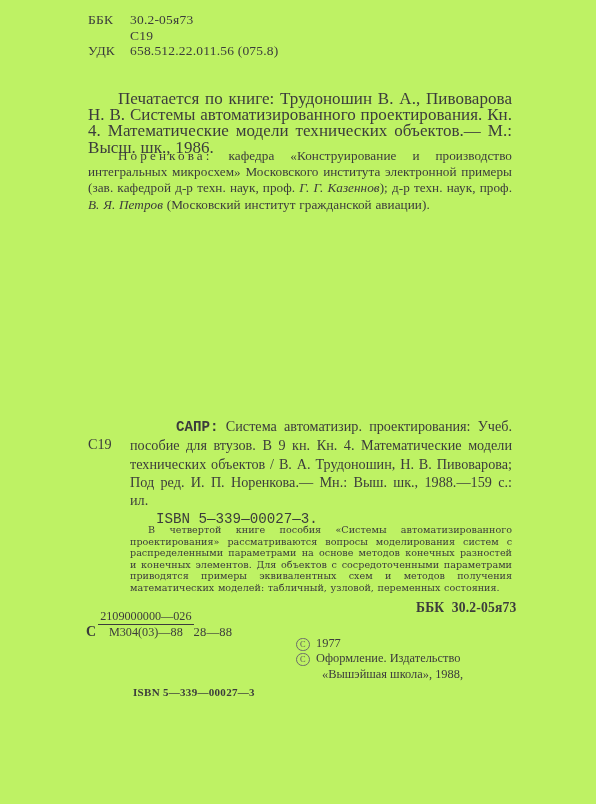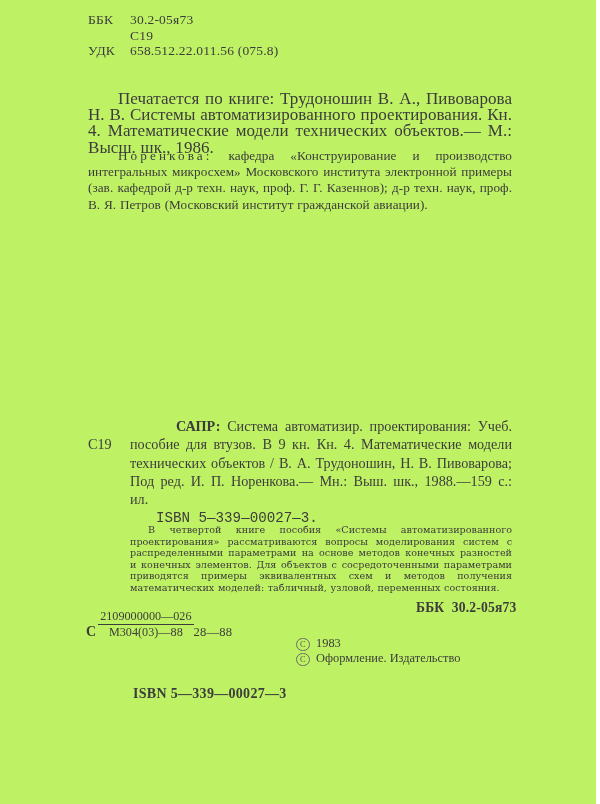--- a/index.html
+++ b/index.html
@@ -57,21 +57,21 @@
     font-size: 13.2px;
     line-height: 16.2px;
     text-align: justify;
     text-indent: 30px;
     letter-spacing: 0.05px;
     word-spacing: 0.4px;
   }
   .spaced {
     letter-spacing: 3.1px;
   }
-  .ital { }
+  .ital { font-style: italic; }
 
   
   .record {
     position: absolute;
     left: 88px;
     top: 417px;
     width: 424px;
     font-size: 14.2px;
     line-height: 18.3px;
   }
@@ -80,21 +80,21 @@
     left: 0px;
     top: 18.3px;
     font-size: 14.2px;
   }
   .record .body {
     margin-left: 42px;
     text-align: justify;
     text-indent: 46px;
     word-spacing: 0.6px;
   }
-  .record .body .b { font-weight: bold; }
+  .record .body .b { font-weight: bold; font-family: Liberation Mono, monospace; }
   .record .isbn {
     margin-left: 42px;
     margin-top: 1px;
     text-indent: 26px;
     font-family: Liberation Mono, monospace;
   }
 
   
   .annotation {
     position: absolute;
@@ -191,21 +191,21 @@
     font-family: "Liberation Serif", serif;
   }
   .copyright .cont { padding-left: 20px; }
   .copyright .cont2 { padding-left: 26px; }
 
   
   .isbn-bottom {
     position: absolute;
     left: 133px;
     top: 686px;
-    font-size: 14px;
+    font-size: 11px;
     font-weight: bold;
     letter-spacing: 0.3px;
     white-space: nowrap;
   }
 </style>
 </head>
 <body>
 
 <div class="page">
 
@@ -230,22 +230,23 @@
   <div class="bottomcodes">
     <span class="lead">С</span><span class="frac"><span class="num">2109000000—026</span><span class="den">М304(03)—88</span></span><span class="tail">28—88</span>
   </div>
 
   <div class="bbk-bottom"><span>ББК</span>&nbsp; <span>30.2-05я73</span></div>
 
   <div class="copyright">
     <div class="cline">
       <span class="csym">C</span>
     </div>
-    <div class="cont">1983</div>
+    <div class="cont">1977</div>
     <div class="cline">
       <span class="csym">C</span>
       <span>Оформление. Издательство</span>
     </div>
+    <div class="cont2">«Вышэйшая школа», 1988,</div>
   </div>
 
   <div class="isbn-bottom">ISBN 5—339—00027—3</div>
 
 </div>
 
 </body></html>

